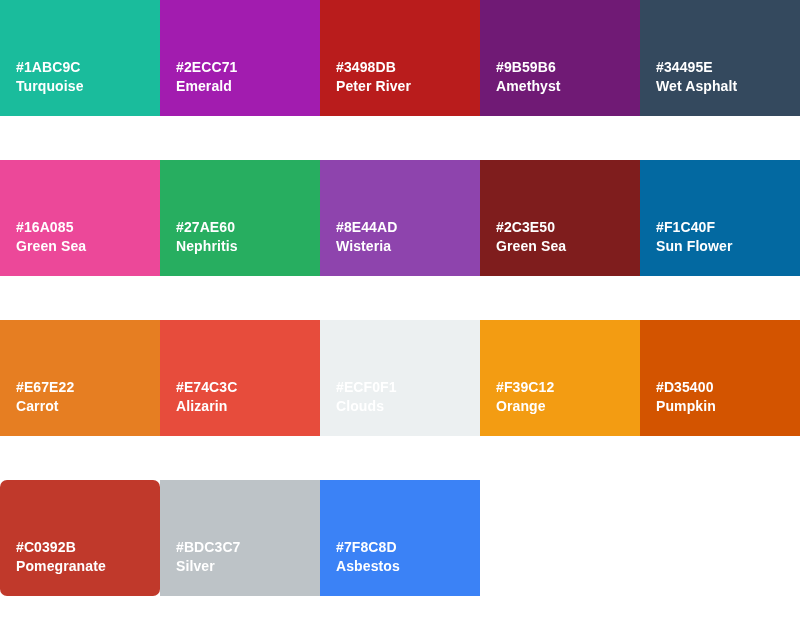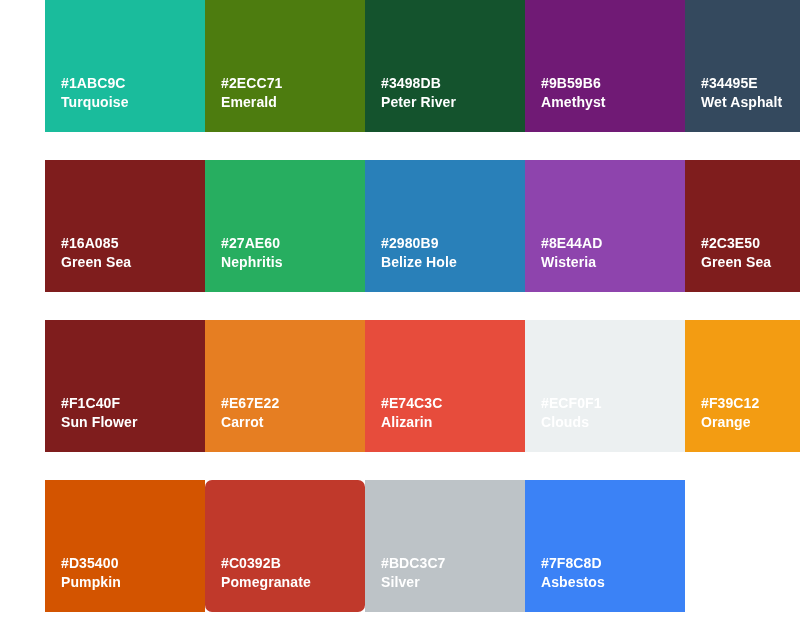--- a/index.html
+++ b/index.html
@@ -18,24 +18,23 @@
   #palette-grid {
     display: grid;
     grid-template-columns: repeat(5, 160px);
     grid-template-rows: repeat(4, 160px);
     width: 800px;
     height: 640px;
   }
   .swatch {
     position: relative;
     width: 160px;
-    height: 132px;
+    height: 116px;
     box-sizing: border-box;
     overflow: hidden;
-    margin-left: 45px;
   }
   .swatch-text {
     position: absolute;
     left: 16px;
     bottom: 20px;
     line-height: 19px;
   }
   .swatch-hex,
   .swatch-name {
     display: block;
@@ -49,75 +48,69 @@
 </head>
 <body>
 
 <div id="palette-grid">
     <div class="swatch" style="background-color: rgb(26, 188, 156);">
       <div class="swatch-text">
         <span class="swatch-hex">#1ABC9C</span>
         <span class="swatch-name">Turquoise</span>
       </div>
     </div>
-    <div class="swatch" style="background-color: #4d7c0f; text-decoration: underline;">
+    <div class="swatch" style="background-color: #a21caf; text-decoration: underline;">
       <div class="swatch-text">
         <span class="swatch-hex">#2ECC71</span>
         <span class="swatch-name">Emerald</span>
       </div>
     </div>
-    <div class="swatch" style="background-color: #14532d;">
+    <div class="swatch" style="background-color: #b91c1c;">
       <div class="swatch-text">
         <span class="swatch-hex">#3498DB</span>
         <span class="swatch-name">Peter River</span>
       </div>
     </div>
     <div class="swatch" style="background-color: #701a75;">
       <div class="swatch-text">
         <span class="swatch-hex">#9B59B6</span>
         <span class="swatch-name">Amethyst</span>
       </div>
     </div>
     <div class="swatch" style="background-color: rgb(52, 73, 94);">
       <div class="swatch-text">
         <span class="swatch-hex">#34495E</span>
         <span class="swatch-name">Wet Asphalt</span>
       </div>
     </div>
-    <div class="swatch" style="background-color: #7f1d1d;">
+    <div class="swatch" style="background-color: #ec4899;">
       <div class="swatch-text">
         <span class="swatch-hex">#16A085</span>
         <span class="swatch-name">Green Sea</span>
       </div>
     </div>
     <div class="swatch" style="background-color: rgb(39, 174, 96);">
       <div class="swatch-text">
         <span class="swatch-hex">#27AE60</span>
         <span class="swatch-name">Nephritis</span>
-      </div>
-    </div>
-    <div class="swatch" style="background-color: rgb(41, 128, 185);">
-      <div class="swatch-text">
-        <span class="swatch-hex">#2980B9</span>
-        <span class="swatch-name">Belize Hole</span>
       </div>
     </div>
     <div class="swatch" style="background-color: rgb(142, 68, 173);">
       <div class="swatch-text">
         <span class="swatch-hex">#8E44AD</span>
         <span class="swatch-name">Wisteria</span>
       </div>
     </div>
     <div class="swatch" style="background-color: #7f1d1d;">
       <div class="swatch-text">
         <span class="swatch-hex">#2C3E50</span>
         <span class="swatch-name">Green Sea</span>
       </div>
     </div>
-    <div class="swatch" style="background-color: #7f1d1d; padding-left: 28px;">
+    <div class="swatch" style="background-color: #0369a1; padding-left: 28px;">
       <div class="swatch-text">
         <span class="swatch-hex">#F1C40F</span>
         <span class="swatch-name">Sun Flower</span>
       </div>
     </div>
     <div class="swatch" style="background-color: rgb(230, 126, 34);">
       <div class="swatch-text">
         <span class="swatch-hex">#E67E22</span>
         <span class="swatch-name">Carrot</span>
       </div>

